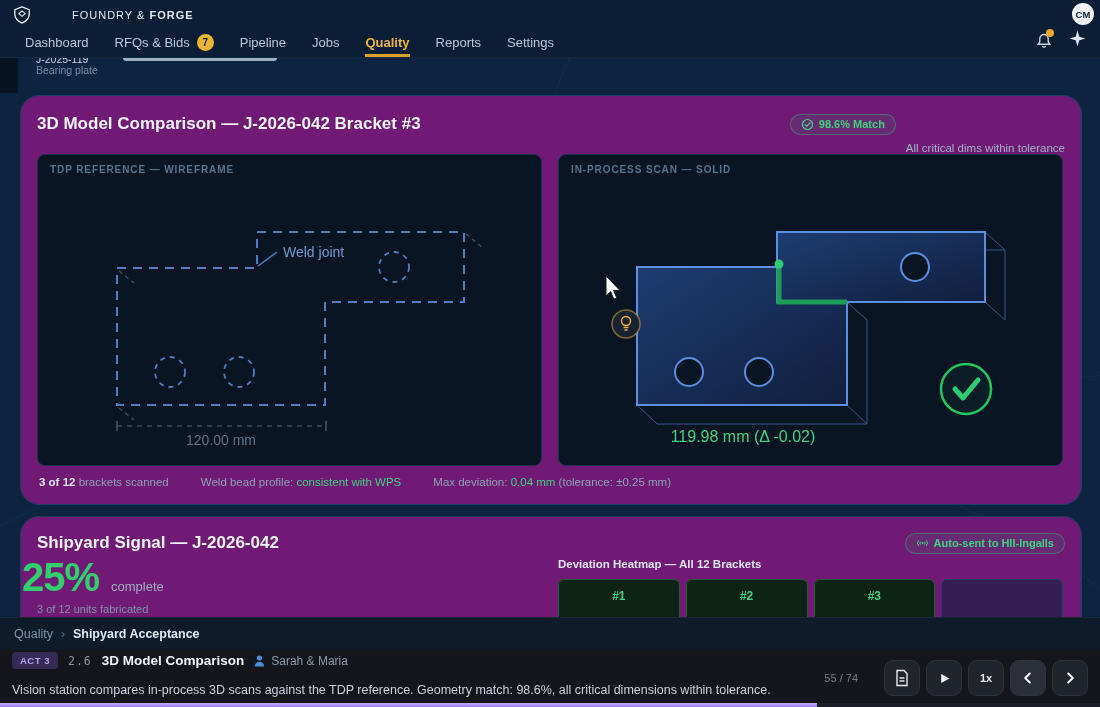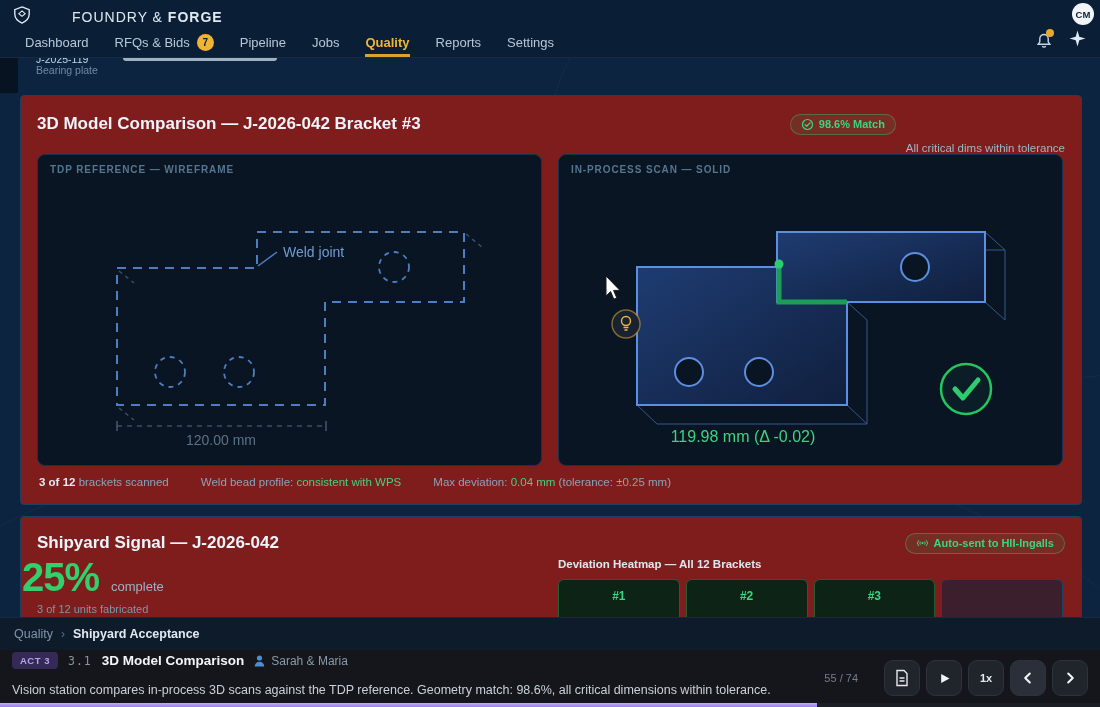--- a/index.html
+++ b/index.html
@@ -4,21 +4,21 @@
 <style>
   html,body{margin:0;padding:0;background:#0c2440;}
   .screen{position:relative;width:1100px;height:707px;overflow:hidden;
     font-family:"Liberation Sans",sans-serif;background:#0c2440;color:#e8eef5;}
   .contour{position:absolute;border:1px solid rgba(170,200,230,0.05);border-radius:50%;pointer-events:none;}
 
   
   .topbar{position:absolute;left:0;top:0;width:1100px;height:57px;background:#0a1f36;
     border-bottom:1px solid rgba(255,255,255,0.05);z-index:5;}
   .logo{position:absolute;left:13px;top:6px;width:18px;height:18px;}
-  .brand{position:absolute;left:36px;top:9px;font-size:14px;letter-spacing:1px;color:#dfe9f2;padding-left:36px;}
+  .brand{position:absolute;left:36px;top:9px;font-size:11px;letter-spacing:1px;color:#dfe9f2;padding-left:36px;}
   .brand b{font-weight:700;}
   .avatar{position:absolute;right:6px;top:3px;width:22px;height:22px;border-radius:50%;
     background:#f2f5f8;color:#0a2236;font-size:9.5px;font-weight:700;
     display:flex;align-items:center;justify-content:center;margin-left:18px;}
   .nav-row{position:absolute;left:25px;top:29px;display:flex;gap:26px;align-items:center;height:26px;}
   .nav-item{position:relative;font-size:13px;color:#b6c8d8;display:flex;align-items:center;gap:7px;
     height:26px;cursor:pointer;}
   .nav-item.active{color:#f0b43a;font-weight:700;}
   .nav-item.active::after{content:"";position:absolute;left:0;right:0;bottom:-2px;height:3px;background:#d9a32e;}
   .nav-badge{display:inline-flex;align-items:center;justify-content:center;width:17px;height:17px;
@@ -28,21 +28,21 @@
   .bell-dot{position:absolute;right:-1px;top:-3px;width:8px;height:8px;border-radius:50%;background:#e8a92d;}
 
   
   .job-row{position:absolute;left:0;top:55px;width:1100px;height:38px;}
   .job-dark-strip{position:absolute;left:0;top:0;width:18px;height:38px;background:#081322;}
   .job-id{position:absolute;left:36px;top:-2px;font-size:10.5px;color:#c6d6e4;}
   .job-name{position:absolute;left:36px;top:9px;font-size:10.5px;color:#6f8aa3;}
   .job-bar{position:absolute;left:123px;top:0;width:154px;height:6px;background:#9fb0c0;border-radius:0 0 3px 3px;}
 
   
-  .card{position:absolute;left:20px;width:1060px;background:#7f1d1d;border:1px solid #1c4063;border-radius:4px;}
+  .card{position:absolute;left:20px;width:1060px;background:#701a75;border:1px solid #1c4063;border-radius:19px;}
   .card1{top:95px;height:408px;}
   .card2{top:516px;height:186px;}
   .card-head{position:absolute;left:16px;right:16px;top:14px;height:28px;display:flex;
     align-items:center;justify-content:space-between;}
   .card-title{font-size:17px;font-weight:700;color:#eef4fa;}
   .head-right{display:flex;align-items:center;gap:10px;}
   .pill{display:inline-flex;align-items:center;gap:5px;padding:3px 10px;border-radius:999px;
     background:rgba(34,197,94,0.10);border:1px solid rgba(52,210,123,0.38);
     color:#3fd37f;font-size:11px;font-weight:700;white-space:nowrap;}
   .head-note{font-size:11.5px;color:#9fb4c7;margin-top:48px;}
@@ -284,21 +284,21 @@
 
   <div class="breadcrumb-bar">
     <span class="bc-root">Quality</span>
     <span class="bc-sep">›</span>
     <span class="bc-current">Shipyard Acceptance</span>
   </div>
 
   <div class="player">
     <div class="player-row">
       <span class="act-badge">ACT 3</span>
-      <span class="step-num">3.1</span>
+      <span class="step-num">2.6</span>
       <span class="step-title">3D Model Comparison</span>
       <span class="presenters">
         <svg width="11" height="12" viewBox="0 0 11 12">
             <circle cx="5.5" cy="3" r="2.6" fill="#4a8fd6"></circle>
             <path d="M0.8,11.5 c0,-3.2 2.1,-4.8 4.7,-4.8 s4.7,1.6 4.7,4.8 Z" fill="#4a8fd6"></path>
           </svg>
         <span>Sarah &amp; Maria</span>
       </span>
     </div>
     <div class="caption">Vision station compares in-process 3D scans against the TDP reference. Geometry match: 98.6%, all critical dimensions within tolerance.</div>

